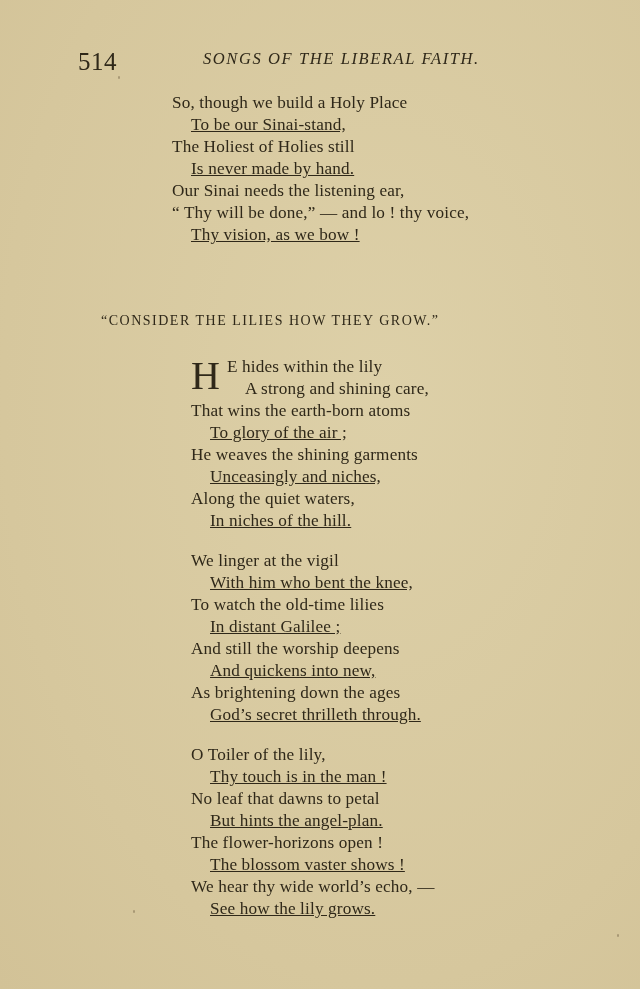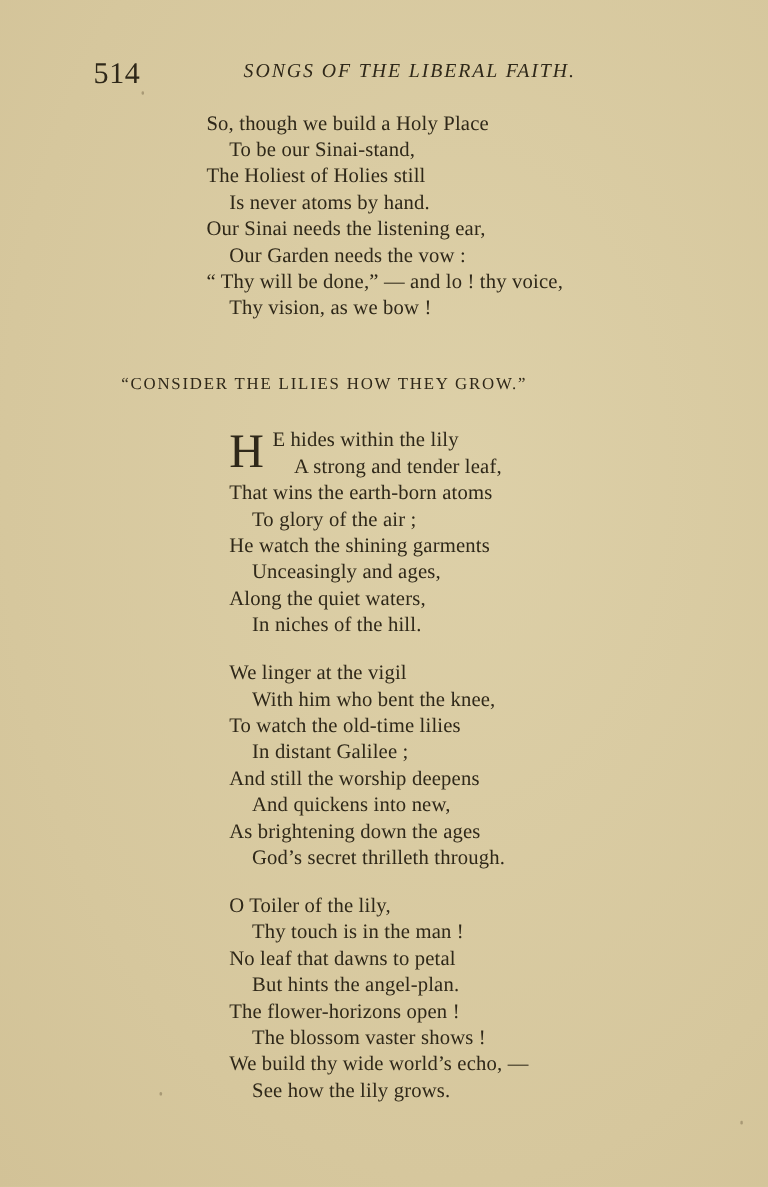--- a/index.html
+++ b/index.html
@@ -16,21 +16,21 @@
     position: absolute; top: 48px; left: 78px; right: 0; height: 24px;
     font-size: 17px; letter-spacing: 0.5px;
   }
   .page-number { position: absolute; left: 0; top: 0; font-size: 25px; }
   .running-title {
     position: absolute; left: 86px; top: 1px;
     font-style: italic; font-size: 16.5px; letter-spacing: 1.6px; margin-left: 39px;
   }
   .stanza { position: absolute; }
   .line { height: 22px; line-height: 22px; font-size: 17.2px; white-space: nowrap; letter-spacing: 0.15px; }
-  .line.indent { padding-left: 19px; }
+  .line.indent { padding-left: 19px; text-decoration: underline; }
   .s0 { left: 172px; top: 92px; }
   .poem-title {
     position: absolute; top: 313px; left: 101px;
     font-size: 14px; letter-spacing: 1.5px; white-space: nowrap;
   }
   .s1 { left: 191px; top: 356px; }
   .s2 { left: 191px; top: 550px; }
   .s3 { left: 191px; top: 744px; }
   .dropcap-line { position: relative; }
   .dropcap {
@@ -47,39 +47,38 @@
 
   <div class="running-head">
     <span class="page-number">514</span>
     <span class="running-title">SONGS OF THE LIBERAL FAITH.</span>
   </div>
 
   <div class="stanza s0">
     <div class="line">So, though we build a Holy Place</div>
     <div class="line indent">To be our Sinai-stand,</div>
     <div class="line">The Holiest of Holies still</div>
-    <div class="line indent">Is never atoms by hand.</div>
+    <div class="line indent">Is never made by hand.</div>
     <div class="line">Our Sinai needs the listening ear,</div>
-    <div class="line indent">Our Garden needs the vow :</div>
     <div class="line">“ Thy will be done,” — and lo !  thy voice,</div>
     <div class="line indent">Thy vision, as we bow !</div>
   </div>
 
   <div class="poem-title">“CONSIDER THE LILIES HOW THEY GROW.”</div>
 
   <div class="stanza s1">
     <div class="line dropcap-line">
       <span class="dropcap">H</span>
       <span class="dropcap-rest">E hides within the lily</span>
     </div>
-    <div class="line" style="padding-left:54px">A strong and tender leaf,</div>
+    <div class="line" style="padding-left:54px">A strong and shining care,</div>
     <div class="line">That wins the earth-born atoms</div>
     <div class="line indent">To glory of the air ;</div>
-    <div class="line">He watch the shining garments</div>
-    <div class="line indent">Unceasingly and ages,</div>
+    <div class="line">He weaves the shining garments</div>
+    <div class="line indent">Unceasingly and niches,</div>
     <div class="line">Along the quiet waters,</div>
     <div class="line indent">In niches of the hill.</div>
   </div>
 
   <div class="stanza s2">
     <div class="line">We linger at the vigil</div>
     <div class="line indent">With him who bent the knee,</div>
     <div class="line">To watch the old-time lilies</div>
     <div class="line indent">In distant Galilee ;</div>
     <div class="line">And still the worship deepens</div>
@@ -88,20 +87,20 @@
     <div class="line indent">God’s secret thrilleth through.</div>
   </div>
 
   <div class="stanza s3">
     <div class="line">O Toiler of the lily,</div>
     <div class="line indent">Thy touch is in the man !</div>
     <div class="line">No leaf that dawns to petal</div>
     <div class="line indent">But hints the angel-plan.</div>
     <div class="line">The flower-horizons open !</div>
     <div class="line indent">The blossom vaster shows !</div>
-    <div class="line">We build thy wide world’s echo, —</div>
+    <div class="line">We hear thy wide world’s echo, —</div>
     <div class="line indent">See how the lily grows.</div>
   </div>
 
   <span class="speck" style="left:118px;top:76px"></span>
   <span class="speck" style="left:133px;top:910px"></span>
   <span class="speck" style="left:617px;top:934px"></span>
 </div>
 
 </body></html>

